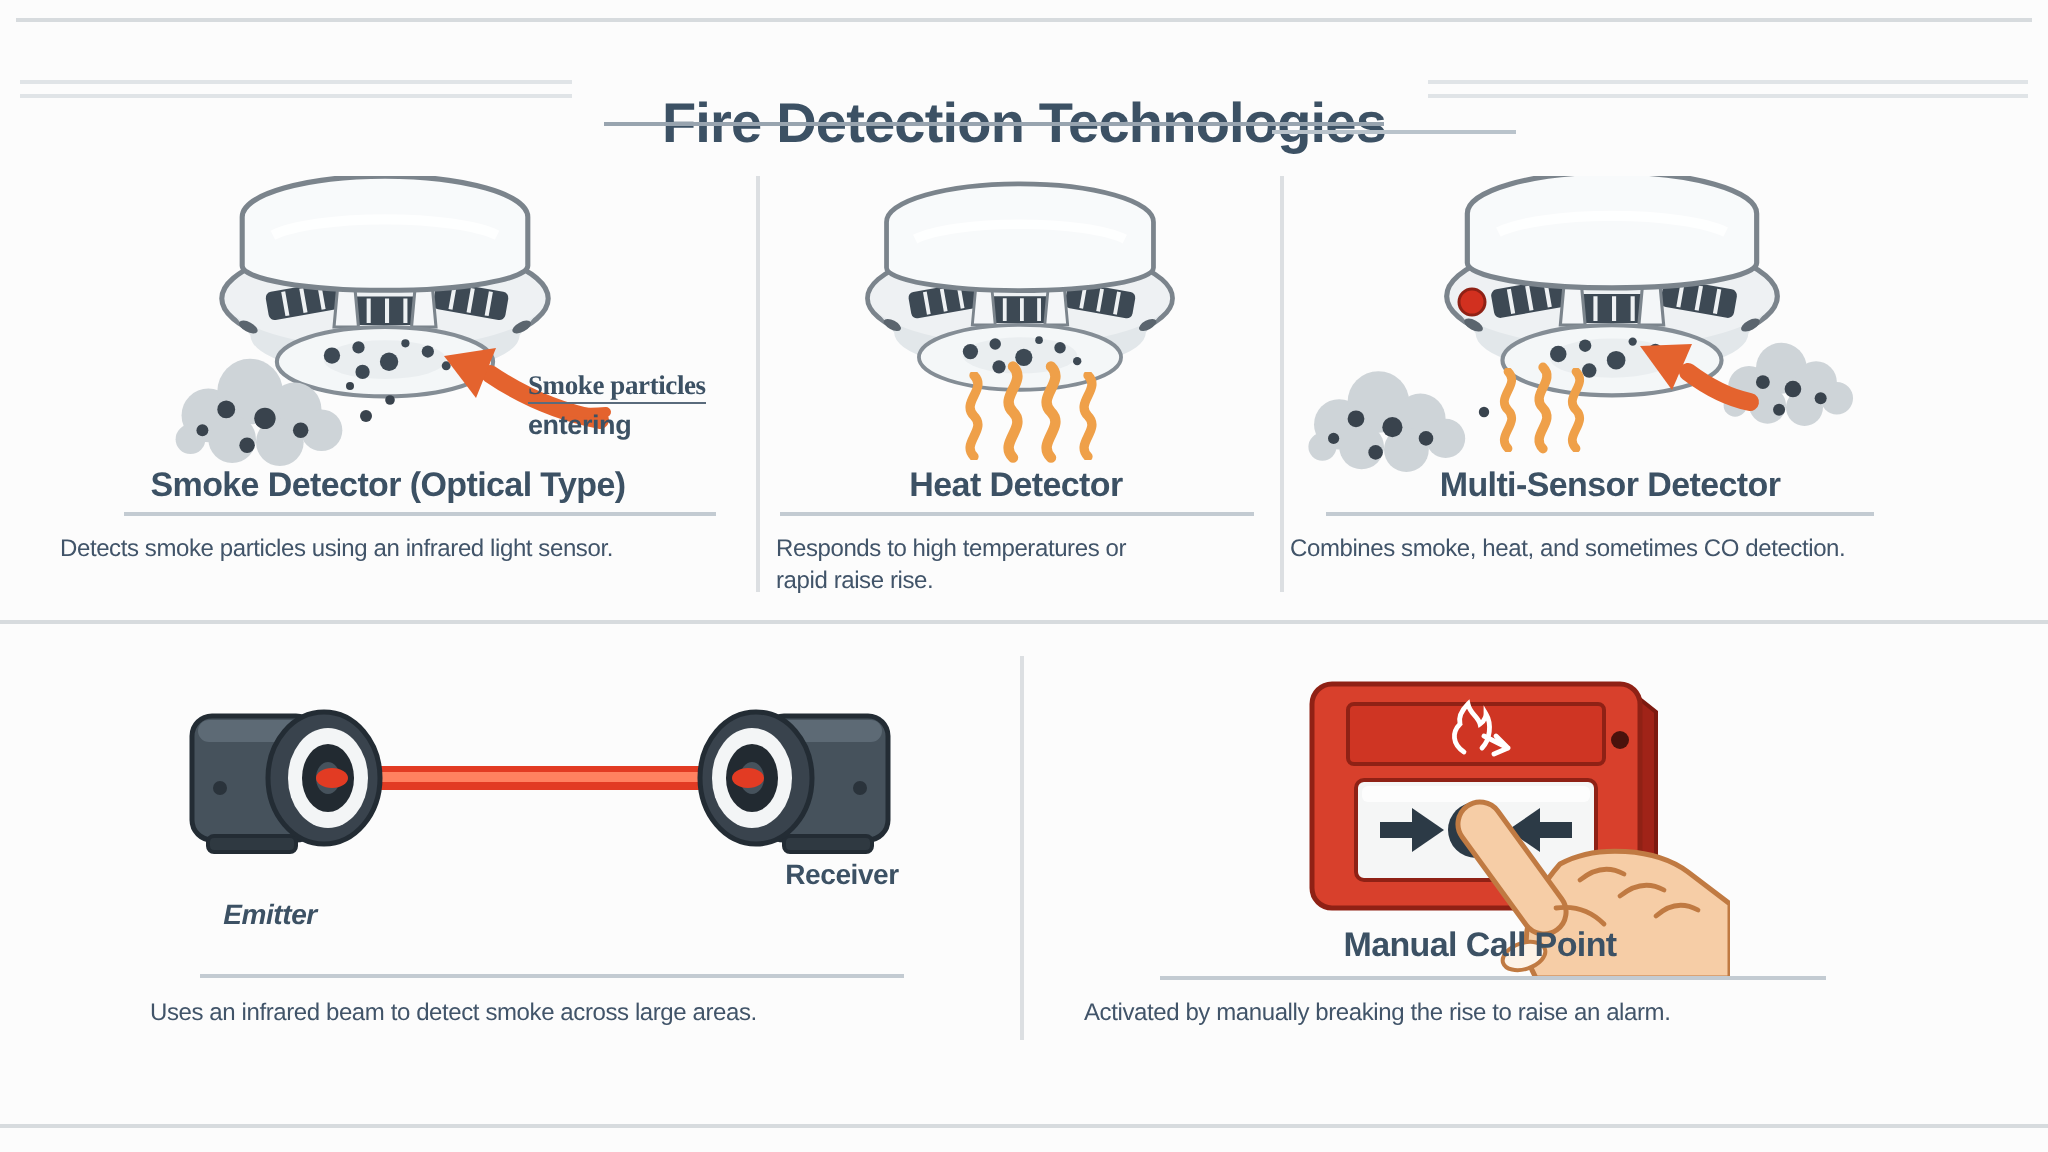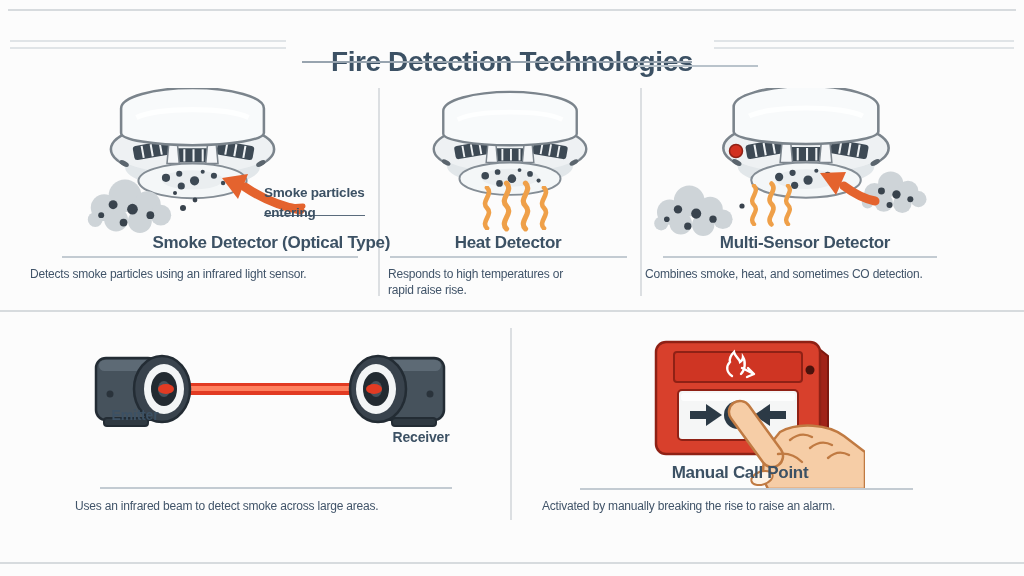--- a/index.html
+++ b/index.html
@@ -24,21 +24,21 @@
   }
   .sec-underline{position:absolute;height:1.6px;background:#c3cbd2;}
   .sec-desc{
     position:absolute;text-align:left;font-size:12px;letter-spacing:-0.2px;
     color:#415469;line-height:1.35;
   }
   .annotation{
     position:absolute;font-size:13.5px;font-weight:bold;color:#3c5164;
     line-height:1.45;letter-spacing:-0.2px;
   }
-  .annotation .u{border-bottom:1.6px solid #5a6b7c;padding-bottom:15px;}
+  .annotation .u{border-bottom:1.6px solid #5a6b7c;padding-bottom:1px;font-family:Liberation Serif, serif;}
   .dev-label{
     position:absolute;text-align:center;font-size:14px;font-weight:bold;
     color:#3c5164;letter-spacing:-0.2px;
   }
   .illus{position:absolute;}
 </style>
 </head>
 <body>
 
 <svg width="0" height="0" style="position:absolute" aria-hidden="true">
@@ -150,21 +150,21 @@
     <g>
       <path d="M265 122 Q 235 116 210 99" stroke="#e4632e" stroke-width="9" fill="none" stroke-linecap="round"></path>
       <path d="M268 118 Q 248 120 236 112" stroke="#e4632e" stroke-width="5" fill="none" stroke-linecap="round"></path>
       <polygon points="187,90 213,86 203,111" fill="#e4632e"></polygon>
     </g>
   </svg>
   <div class="annotation" style="left:264px;top:183px;width:120px;">
     <span class="u">Smoke particles</span><br>
     <span>entering</span>
   </div>
-  <div class="sec-heading" style="left:30px;top:233px;width:360px;text-align:right;">Smoke Detector (Optical Type)</div>
+  <div class="sec-heading" style="left:14px;top:233px;width:360px;">Smoke Detector (Optical Type)</div>
   <div class="sec-underline" style="left:62px;top:256px;width:296px;"></div>
   <div class="sec-desc" style="left:30px;top:266px;width:360px;">Detects smoke particles using an infrared light sensor.</div>
 
   <svg class="illus" style="left:400px;top:90px;" width="220" height="150" viewBox="0 0 220 150">
     <use href="#detector" x="5" y="0" width="210" height="143"></use>
     <g>
       <use href="#heatwave" x="78" y="96" width="18" height="44"></use>
       <use href="#heatwave" x="97" y="90" width="19" height="52"></use>
       <use href="#heatwave" x="116" y="90" width="19" height="52"></use>
       <use href="#heatwave" x="135" y="96" width="18" height="44"></use>
@@ -207,21 +207,21 @@
     </g>
     <g>
       <use href="#beamdev" x="20" y="2" width="110" height="90"></use>
     </g>
     <g transform="translate(380,2) scale(-1,1)">
       <use href="#beamdev" x="0" y="0" width="110" height="90"></use>
     </g>
     <ellipse cx="96" cy="47" rx="8" ry="5" fill="#e23b23"></ellipse>
     <ellipse cx="304" cy="47" rx="8" ry="5" fill="#e23b23"></ellipse>
   </svg>
-  <div class="dev-label" style="left:70px;top:407px;width:130px;">Emitter</div>
+  <div class="dev-label" style="left:70px;top:449px;width:130px;font-style:italic;">Emitter</div>
   <div class="dev-label" style="left:356px;top:429px;width:130px;">Receiver</div>
   <div class="sec-underline" style="left:100px;top:487px;width:352px;"></div>
   <div class="sec-desc" style="left:75px;top:498px;width:400px;">Uses an infrared beam to detect smoke across large areas.</div>
 
   <svg class="illus" style="left:630px;top:334px;" width="235" height="155" viewBox="0 0 235 155">
     <path d="M188 14 L198 22 L198 110 L188 120 Z" fill="#a02318" stroke="#7c1a10" stroke-width="2"></path>
     <rect x="26" y="8" width="164" height="112" rx="10" fill="#d8402c" stroke="#8f2115" stroke-width="2.5"></rect>
     <rect x="44" y="18" width="128" height="30" rx="3" fill="#cf3523" stroke="#8f2115" stroke-width="2"></rect>
     <g stroke="#ffffff" stroke-width="2.4" fill="none" stroke-linecap="round">
       <path d="M102 42 C 96 38 96 32 100 28 C 99 24 101 21 104 18 C 105 23 109 24 110 28 C 113 26 113 23 113 23 C 116 28 115 36 111 40"></path>

